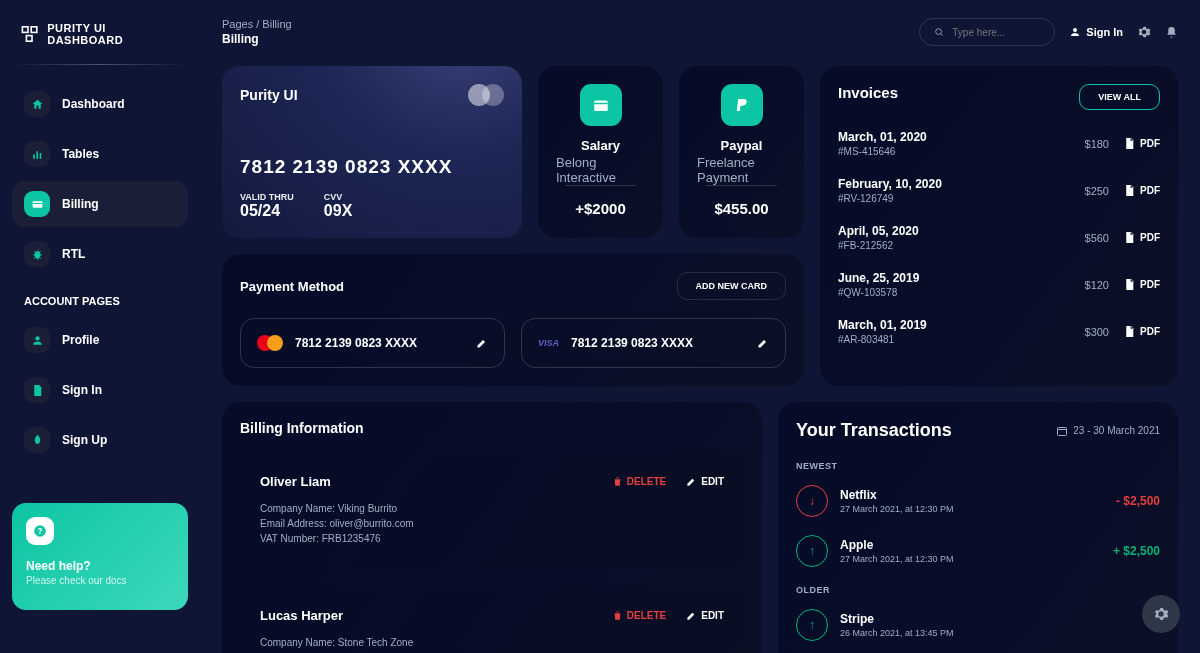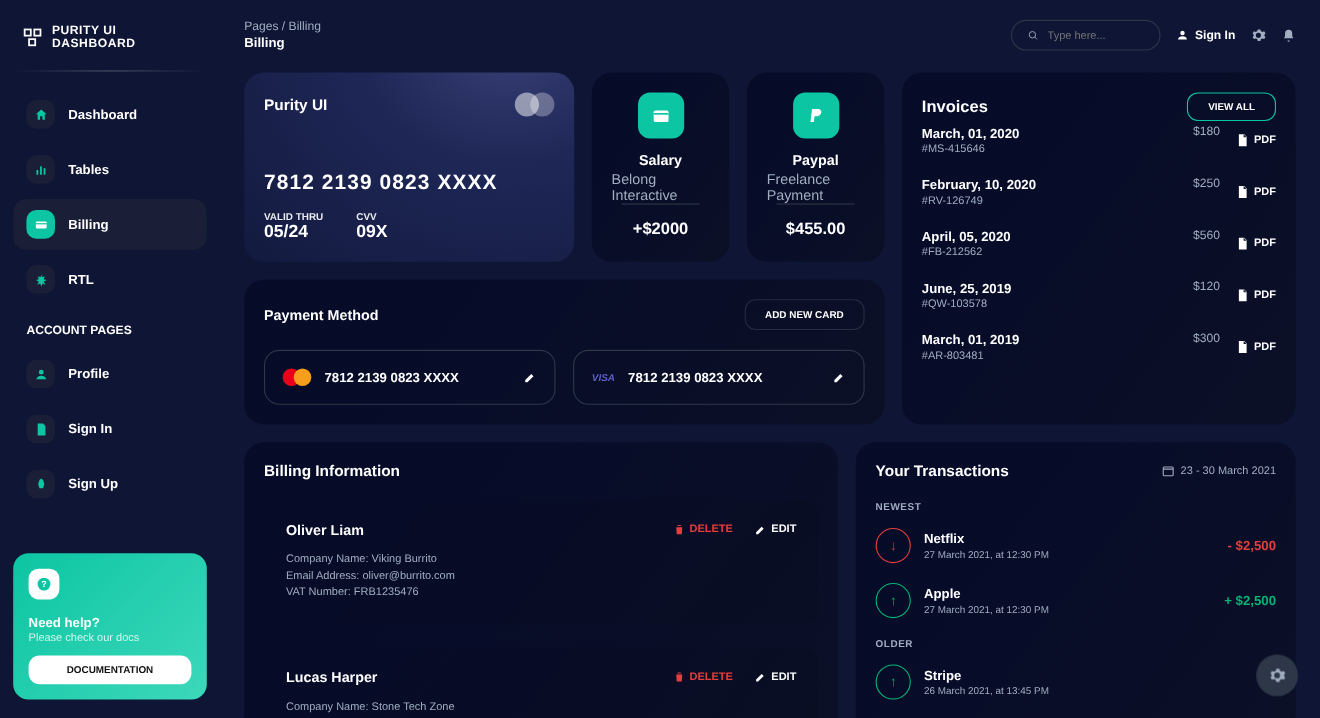--- a/index.html
+++ b/index.html
@@ -41,24 +41,24 @@
 .cc-bottom{display:flex;gap:30px}
 .cc-label{font-size:9px;opacity:.9;font-weight:600}
 .cc-val{font-size:16px;font-weight:700}
 .mini-card{display:flex;flex-direction:column;align-items:center;padding:18px}
 .mini-icon{width:42px;height:42px;background:#0cc5a2;border-radius:11px;display:flex;align-items:center;justify-content:center;margin-bottom:12px}
 .mini-title{font-size:13px;font-weight:700}
 .mini-sub{font-size:13px;color:#a0aec0;margin-top:2px;}
 .mini-sep{width:80%;height:1px;background:#2d3748;margin-bottom:14px}
 .mini-amount{font-size:15px;font-weight:700}
 .invoices{padding:18px}
-.inv-head{display:flex;justify-content:space-between;align-items:center;margin-bottom:4px}
+.inv-head{display:flex;justify-content:space-between;align-items:flex-start;margin-bottom:20px}
 .inv-title{font-size:15px;font-weight:700}
 .viewall{border:1px solid #0cc5a2;background:transparent;color:#fff;font-size:9px;font-weight:700;padding:7px 18px;border-radius:10px;cursor:pointer}
-.inv-row{display:flex;margin-bottom:20px}
+.inv-row{display:flex;align-items:center;margin-bottom:20px}
 .inv-date{font-size:12px;font-weight:700}
 .inv-id{font-size:10px;color:#a0aec0;margin-top:2px}
 .inv-amt{margin-left:auto;font-size:11px;color:#a0aec0;margin-right:14px}
 .pdf{display:flex;align-items:center;gap:4px;font-size:10px;font-weight:700;cursor:pointer}
 .pm-head{display:flex;justify-content:space-between;align-items:center;margin-bottom:18px}
 .pm-title{font-size:13px;font-weight:700}
 .addcard{background:#0cc5a2;border:none;color:#fff;font-size:9px;font-weight:700;padding:8px 18px;border-radius:10px;cursor:pointer;background:transparent;border:1px solid rgba(255,255,255,.12)}
 .cards-row{display:flex;gap:16px}
 .pay-card{flex:1;border:1px solid #2d3748;border-radius:14px;padding:16px;display:flex;align-items:center;gap:12px}
 .brand-dot{display:flex}
@@ -71,21 +71,21 @@
 .billing-title{font-size:14px;font-weight:700;margin-bottom:18px}
 .bill-item{background:linear-gradient(127deg,#060b28f0,#0a0e23cc);border-radius:14px;padding:20px;margin-bottom:20px}
 .bill-top{display:flex;align-items:center;margin-bottom:14px}
 .bill-name{font-size:13px;font-weight:700}
 .bill-actions{margin-left:auto;display:flex;gap:20px}
 .del{color:#e53e3e;font-size:10px;font-weight:700;display:flex;gap:4px;cursor:pointer}
 .edit{font-size:10px;font-weight:700;display:flex;align-items:center;gap:4px;cursor:pointer}
 .bill-line{font-size:10px;color:#a0aec0;margin-bottom:4px}
 .bill-line span{color:#a0aec0}
 .tx-head{display:flex;justify-content:space-between;align-items:center;margin-bottom:20px}
-.tx-title{font-size:14px;font-weight:700}
+.tx-title{font-size:18px;font-weight:700}
 .tx-date{font-size:10px;color:#a0aec0;display:flex;align-items:center;gap:5px}
 .tx-section{font-size:9px;font-weight:700;color:#a0aec0;margin-bottom:14px;letter-spacing:.5px}
 .tx-row{display:flex;align-items:center;gap:12px;margin-bottom:18px}
 .tx-circle{width:32px;height:32px;border-radius:50%;border:1px solid;display:flex;align-items:center;justify-content:center}
 .tx-circle.down{border-color:#e53e3e;color:#e53e3e}
 .tx-circle.up{border-color:#01b574;color:#01b574}
 .tx-name{font-size:12px;font-weight:700}
 .tx-time{font-size:9px;color:#a0aec0;margin-top:2px}
 .tx-amt{margin-left:auto;font-size:12px;font-weight:700}
 .tx-amt.neg{color:#e53e3e}
@@ -173,21 +173,20 @@
 
     <div class="help-card">
       <div class="help-icon">
           <svg width="14" height="14" viewBox="0 0 24 24" fill="#0cc5a2">
             <circle cx="12" cy="12" r="10" fill="#0cc5a2"></circle>
             <text x="12" y="17" text-anchor="middle" fill="#fff" font-size="14" font-weight="bold">?</text>
           </svg>
         </div>
       <div class="help-title">Need help?</div>
       <div class="help-sub">Please check our docs</div>
-      <button class="doc-btn">DOCUMENTATION</button>
     </div>
   </aside>
 
   <main class="main">
     <div class="topbar">
       <div>
         <div class="breadcrumb">Pages / Billing</div>
         <div class="breadcrumb-title">Billing</div>
       </div>
       <div class="topbar-right">

